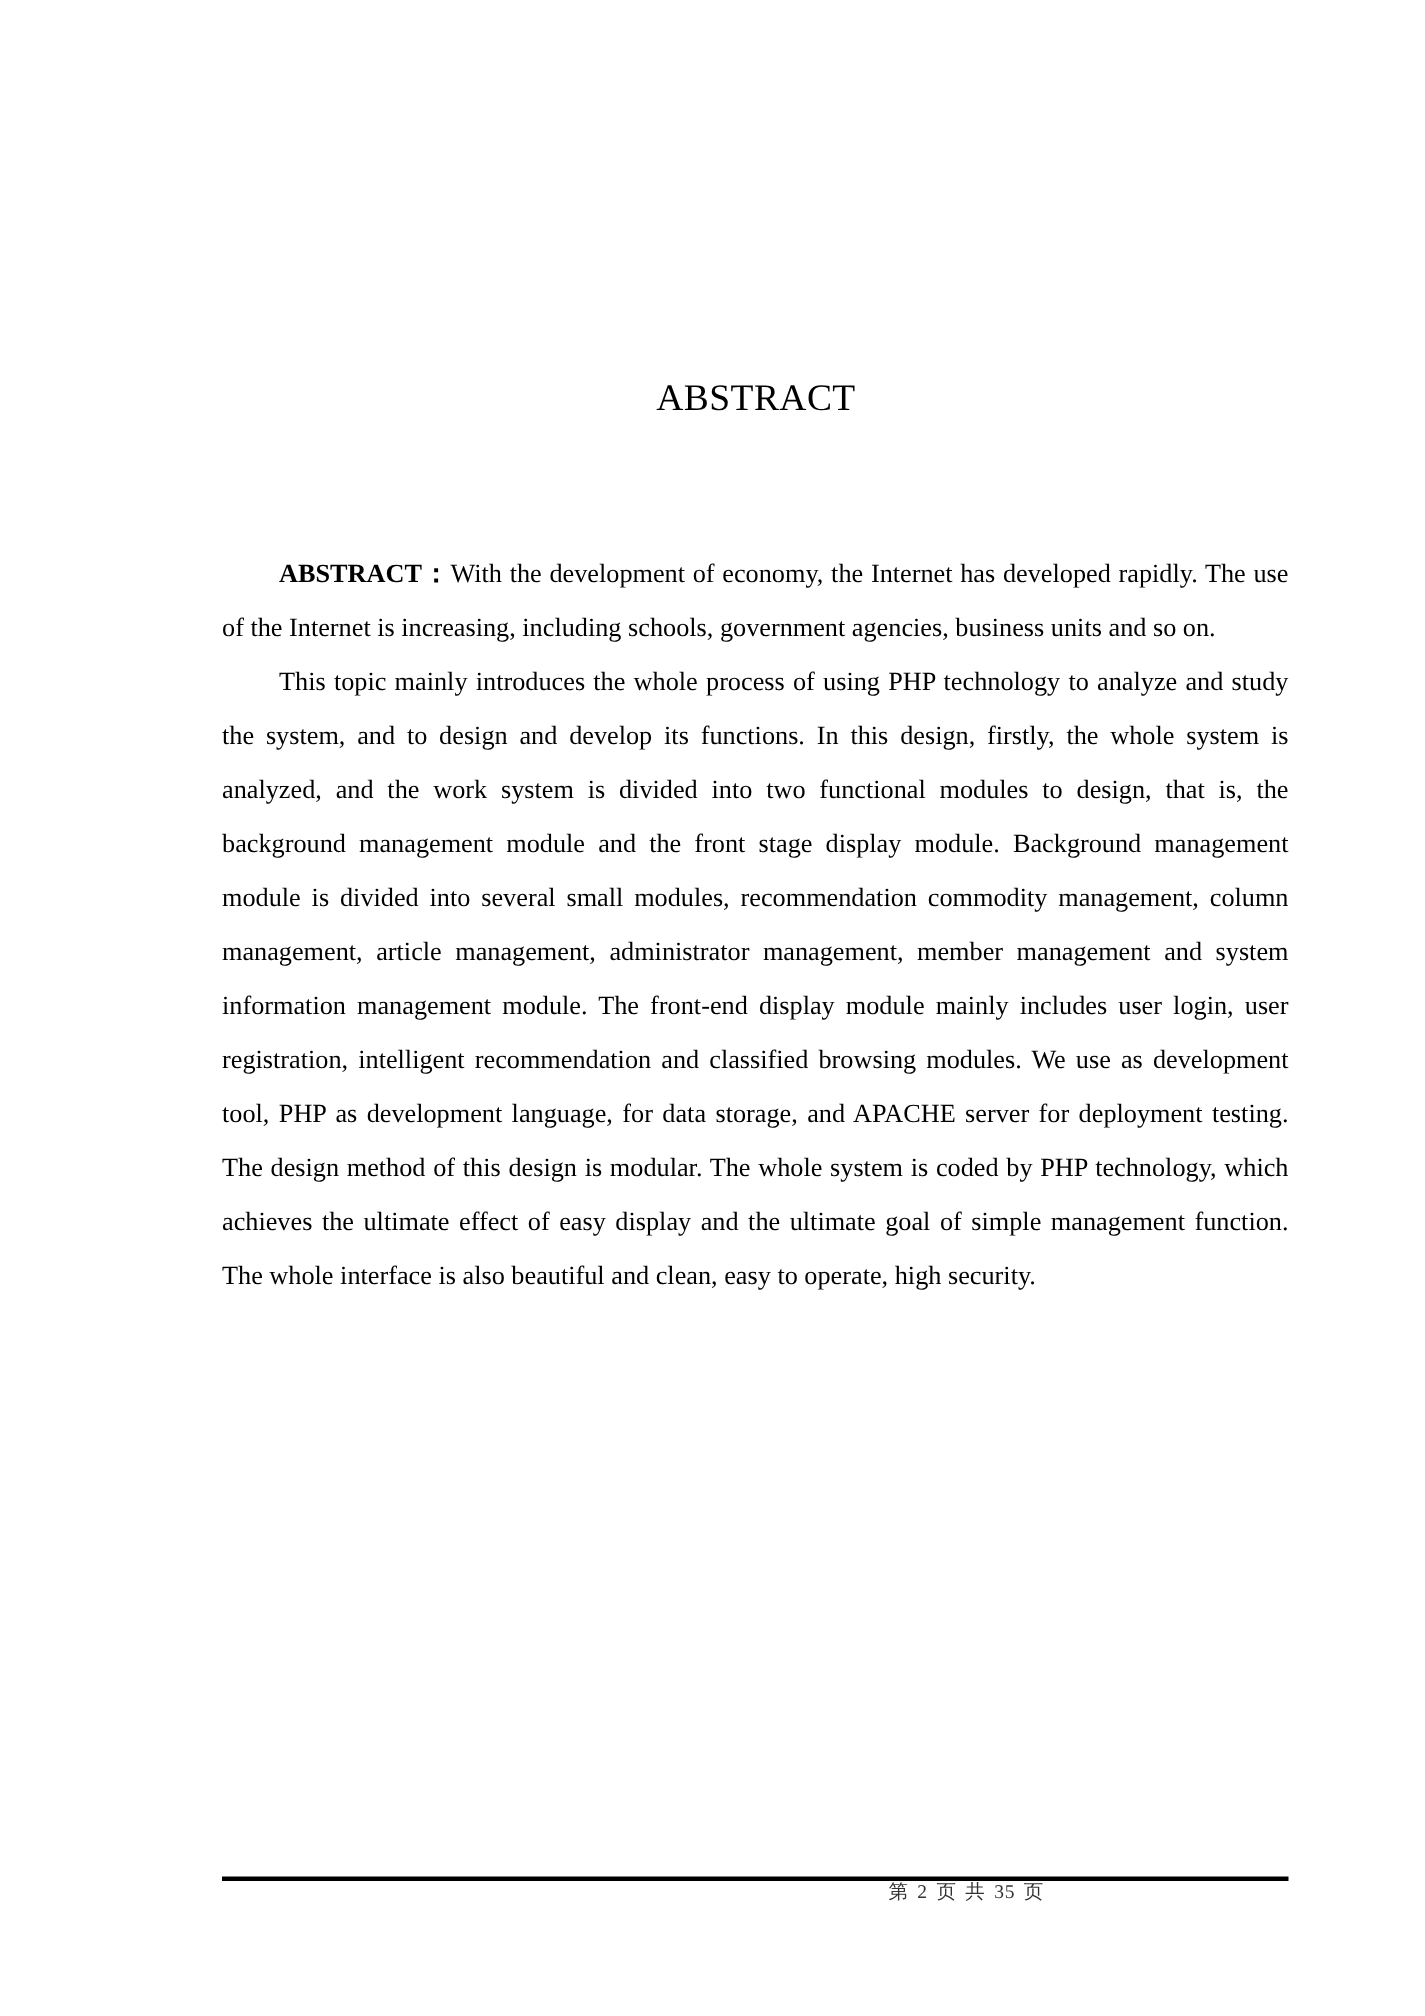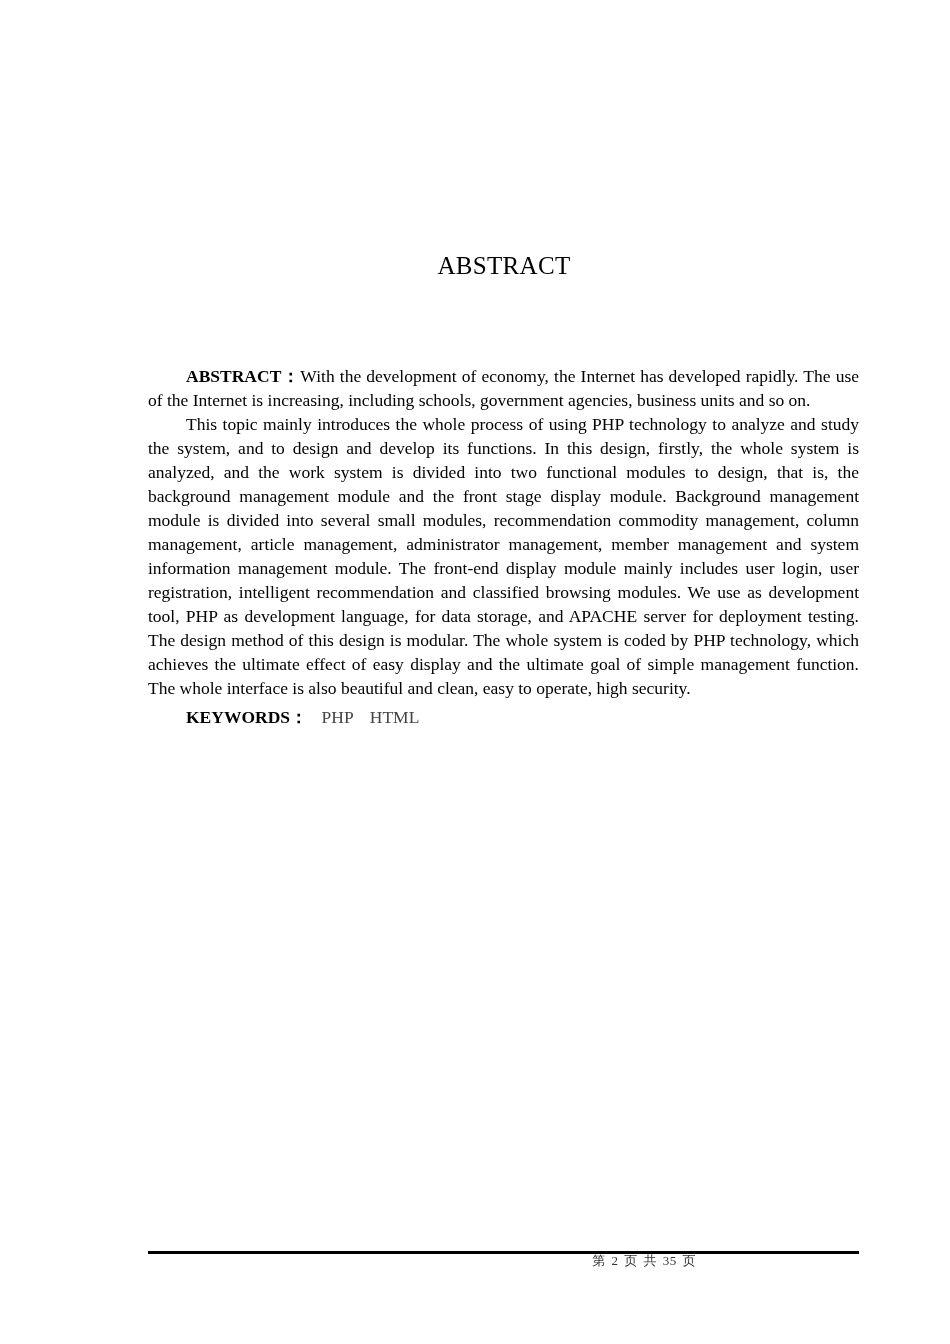--- a/index.html
+++ b/index.html
@@ -2,36 +2,35 @@
 <html><head>
   <meta charset="utf-8">
   <style>
     html, body { margin: 0; padding: 0; background: #ffffff; }
     body { width: 950px; height: 1344px; position: relative; overflow: hidden;
            font-family: "Liberation Serif", "DejaVu Serif", serif; color: #000; }
     .page { position: absolute; left: 0; top: 0; width: 776px; height: 1344px; background: #fff; }
     .title { position: absolute; top: 252px; left: 0; width: 1008px; text-align: center;
              font-size: 25px; letter-spacing: 0.3px; font-weight: normal; margin: 0; }
     .body { position: absolute; left: 148px; top: 364px; width: 711px; }
-    .para { font-size: 17.5px; line-height: 24px; text-align: justify; margin: 0;
+    .para { font-size: 17.5px; line-height: 36px; text-align: justify; margin: 0;
             text-indent: 38px; }
     .label { font-weight: bold; }
     .kw-line { font-size: 17.5px; line-height: 34px; margin: 0; text-indent: 38px; }
     .kw-values { color: #444; margin-left: 14px; word-spacing: 4px; }
     .footer-rule { position: absolute; left: 148px; top: 1251px; width: 711px; height: 3px; background: #000; }
     .footer-text { position: absolute; right: 80px; top: 1252px; font-size: 13px; color: #333;
                    word-spacing: 2px; letter-spacing: 0.5px; }
   </style>
 </head>
 <body>
 
 <div class="page">
   <h1 class="title">ABSTRACT</h1>
 
   <div class="body">
     <p class="para"><span class="label">ABSTRACT：</span><span>With the development of economy, the Internet has developed rapidly. The use of the Internet is increasing, including schools, government agencies, business units and so on.</span></p>
     <p class="para">This topic mainly introduces the whole process of using PHP technology to analyze and study the system, and to design and develop its functions. In this design, firstly, the whole system is analyzed, and the work system is divided into two functional modules to design, that is, the background management module and the front stage display module. Background management module is divided into several small modules, recommendation commodity management, column management, article management, administrator management, member management and system information management module. The front-end display module mainly includes user login, user registration, intelligent recommendation and classified browsing modules. We use  as development tool, PHP as development language, for data storage, and APACHE server for deployment testing. The design method of this design is modular. The whole system is coded by PHP technology, which achieves the ultimate effect of easy display and the ultimate goal of simple management function. The whole interface is also beautiful and clean, easy to operate, high security.</p>
-    <p class="kw-line"><span class="label">KEYWORDS：</span><span class="kw-values" style="white-space:pre;">PHP  HTML</span></p>
   </div>
 
   <div class="footer-rule"></div>
   <div class="footer-text">第 2 页 共 35 页</div>
 </div>
 
 </body></html>

